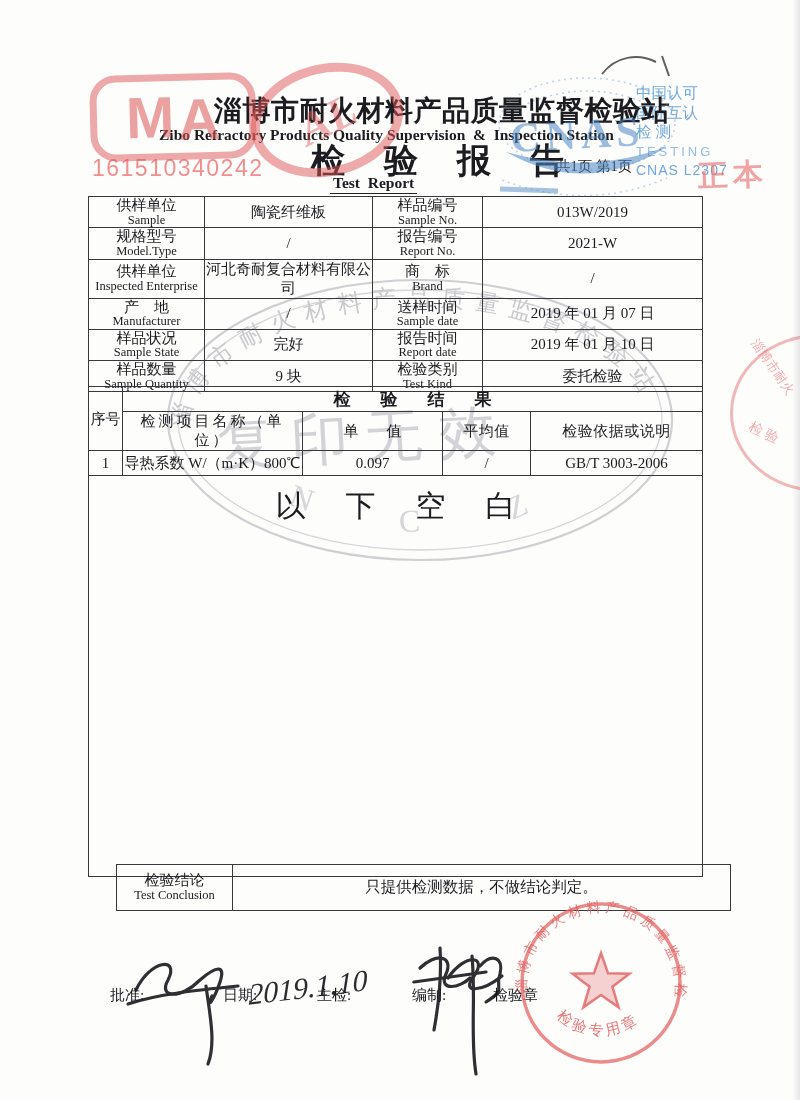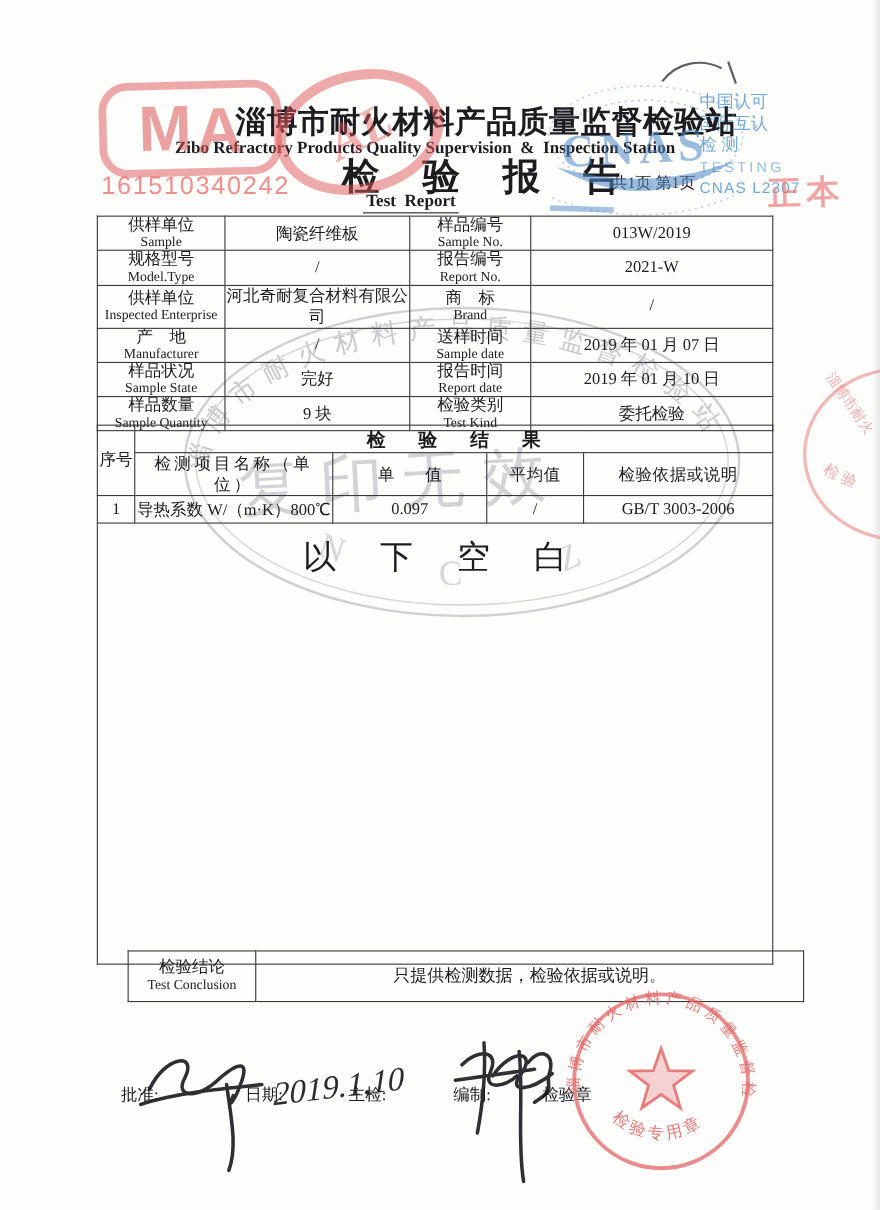--- a/index.html
+++ b/index.html
@@ -268,21 +268,21 @@
     <colgroup>
         <col style="width:116px">
         <col style="width:498px">
       </colgroup>
     <tbody>
         <tr style="height:46px">
       <td>
         <div class="cn">检验结论</div>
         <div class="en">Test Conclusion</div>
           </td>
-      <td class="conc-val">只提供检测数据，检验依据或说明。</td>
+      <td class="conc-val">只提供检测数据，不做结论判定。</td>
     </tr>
   </tbody>
     </table>
 
   <div class="abs footer">
     <span class="f-approve">批准:</span>
     <span class="f-date">日期:</span>
     <span class="f-chief">主检:</span>
     <span class="f-prepare">编制:</span>
     <span class="f-seal">检验章</span>

